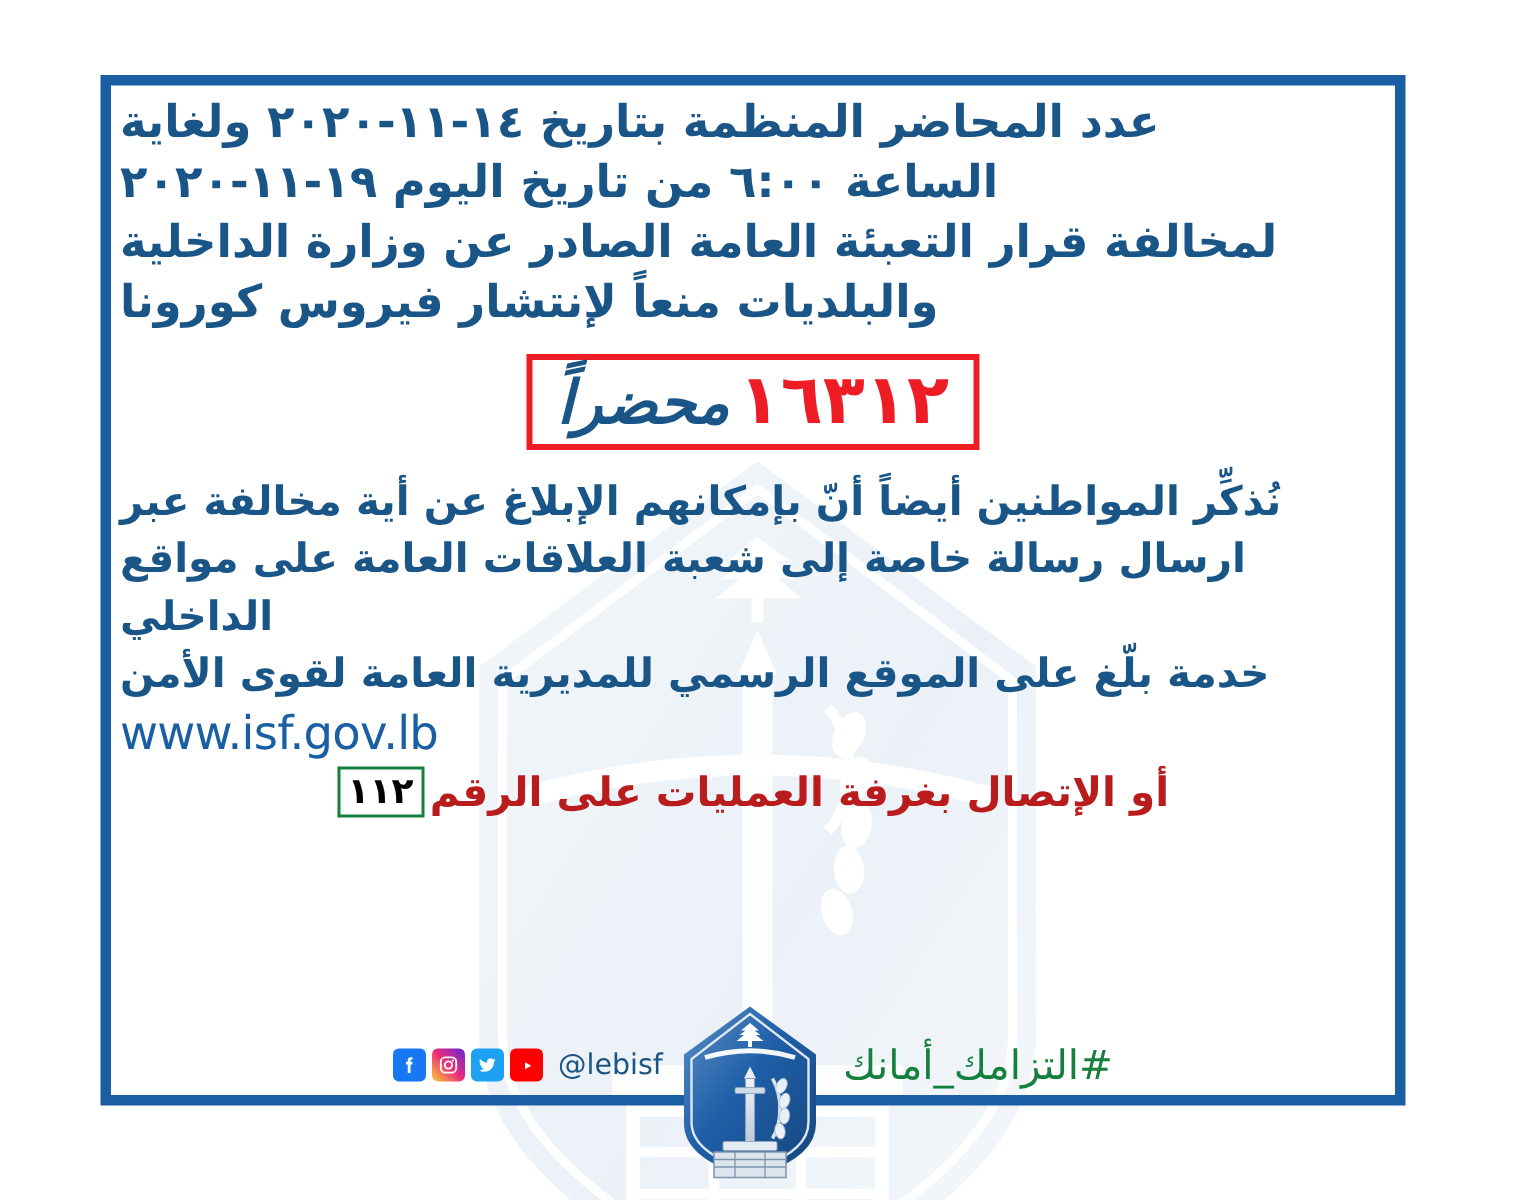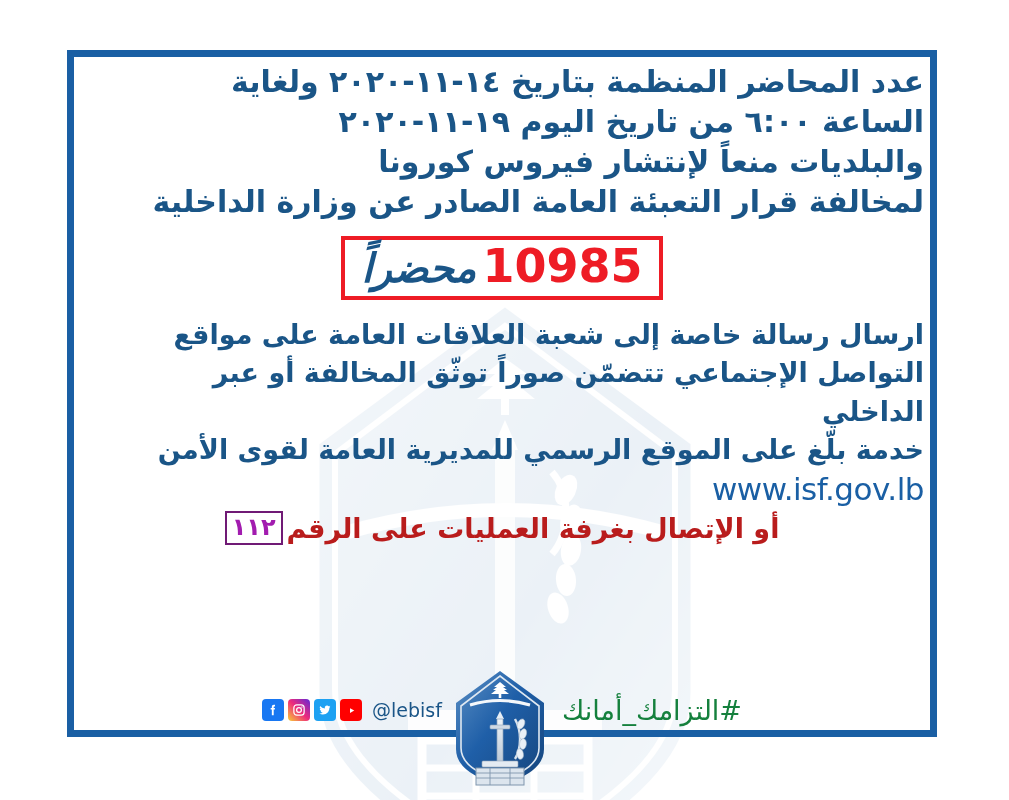--- a/index.html
+++ b/index.html
@@ -46,21 +46,21 @@
     pointer-events: none;
   }
   #watermark svg { display: block; width: 100%; height: 100%; }
 
   
   #content {
     position: absolute;
     left: 80px;
     top: 62px;
     width: 844px;
-    text-align: right;
+    text-align: left;
     direction: rtl;
   }
 
   .hdr-line {
     color: #1a5587;
     font-size: 30px;
     font-weight: 700;
     line-height: 1.33;
     letter-spacing: 0px;
     white-space: nowrap;
@@ -129,24 +129,24 @@
     direction: rtl;
     margin-top: 4px;
   }
   #hotline-text {
     color: #b91c1c;
     font-size: 27px;
     font-weight: 700;
     white-space: nowrap;
   }
   #hotline-number {
-    color: #a21caf;
+    color: #000000;
     font-size: 24px;
     font-weight: 700;
-    border: 2px solid #701a75;
+    border: 2px solid #15803d;
     padding: 0px 5px 2px 5px;
     line-height: 1.18;
   }
 
   
   #footer {
     position: absolute;
     left: 74px;
     top: 683px;
     width: 856px;
@@ -248,34 +248,34 @@
     </svg>
   </div>
 
   <div id="frame"></div>
 
   <div id="content">
 
     <div id="hdr-block">
       <div class="hdr-line">عدد المحاضر المنظمة بتاريخ ١٤-١١-٢٠٢٠ ولغاية</div>
       <div class="hdr-line">الساعة ٦:٠٠ من تاريخ اليوم ١٩-١١-٢٠٢٠</div>
+      <div class="hdr-line">لمخالفة قرار التعبئة العامة الصادر عن وزارة الداخلية</div>
       <div class="hdr-line">والبلديات منعاً لإنتشار فيروس كورونا</div>
-      <div class="hdr-line">لمخالفة قرار التعبئة العامة الصادر عن وزارة الداخلية</div>
     </div>
 
     <div id="count-wrap">
       <div id="count-box">
-        <span id="count-number">10985</span>
+        <span id="count-number">١٦٣١٢</span>
         <span id="count-unit">محضراً</span>
       </div>
     </div>
 
     <div id="body-block">
+      <div class="body-line">نُذكِّر المواطنين أيضاً أنّ بإمكانهم الإبلاغ عن أية مخالفة عبر</div>
       <div class="body-line">ارسال رسالة خاصة إلى شعبة العلاقات العامة على مواقع</div>
-      <div class="body-line">التواصل الإجتماعي تتضمّن صوراً توثّق المخالفة أو عبر</div>
       <div class="body-line">الداخلي</div>
       <div class="body-line">خدمة بلّغ على الموقع الرسمي للمديرية العامة لقوى الأمن</div>
     </div>
 
     <div id="website">www.isf.gov.lb</div>
 
     <div id="hotline-row">
       <span id="hotline-text">أو الإتصال بغرفة العمليات على الرقم</span>
       <span id="hotline-number">١١٢</span>
     </div>

